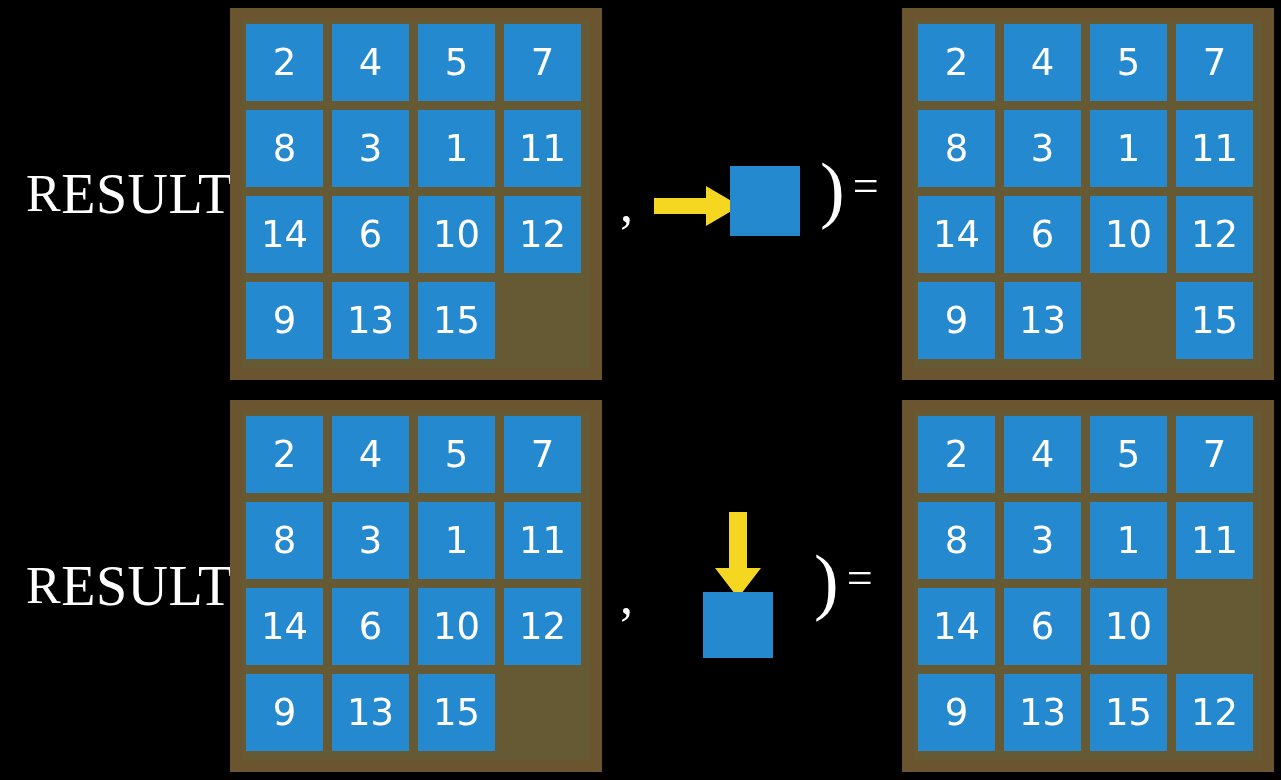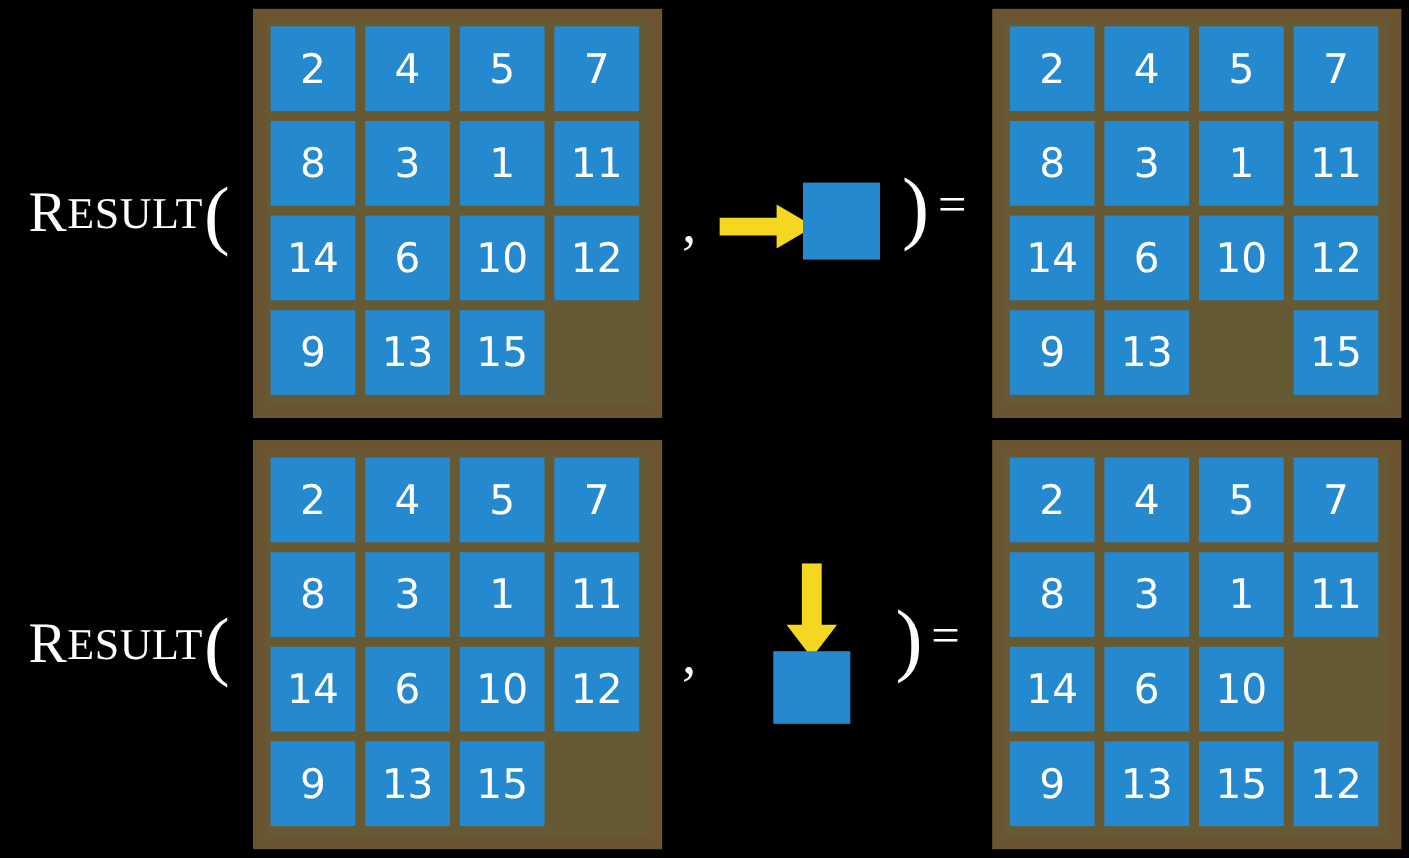--- a/index.html
+++ b/index.html
@@ -40,21 +40,21 @@
     font-family: "Liberation Serif", "DejaVu Serif", serif;
     font-size: 50px;
     line-height: 1;
     letter-spacing: 0.5px;
     white-space: nowrap;
     display: flex;
     align-items: center;
   }
   .result-label .cap-first { font-size: 52px; }
   .result-label .smallcaps {
-    font-size: 40px;
+    font-size: 56px;
     letter-spacing: 0.5px;
     font-family: Liberation Serif, serif;
   }
   .result-label .paren-open {
     font-size: 70px;
     line-height: 0.8;
     position: relative;
     top: 2px;
     margin-left: 1px;
   }

